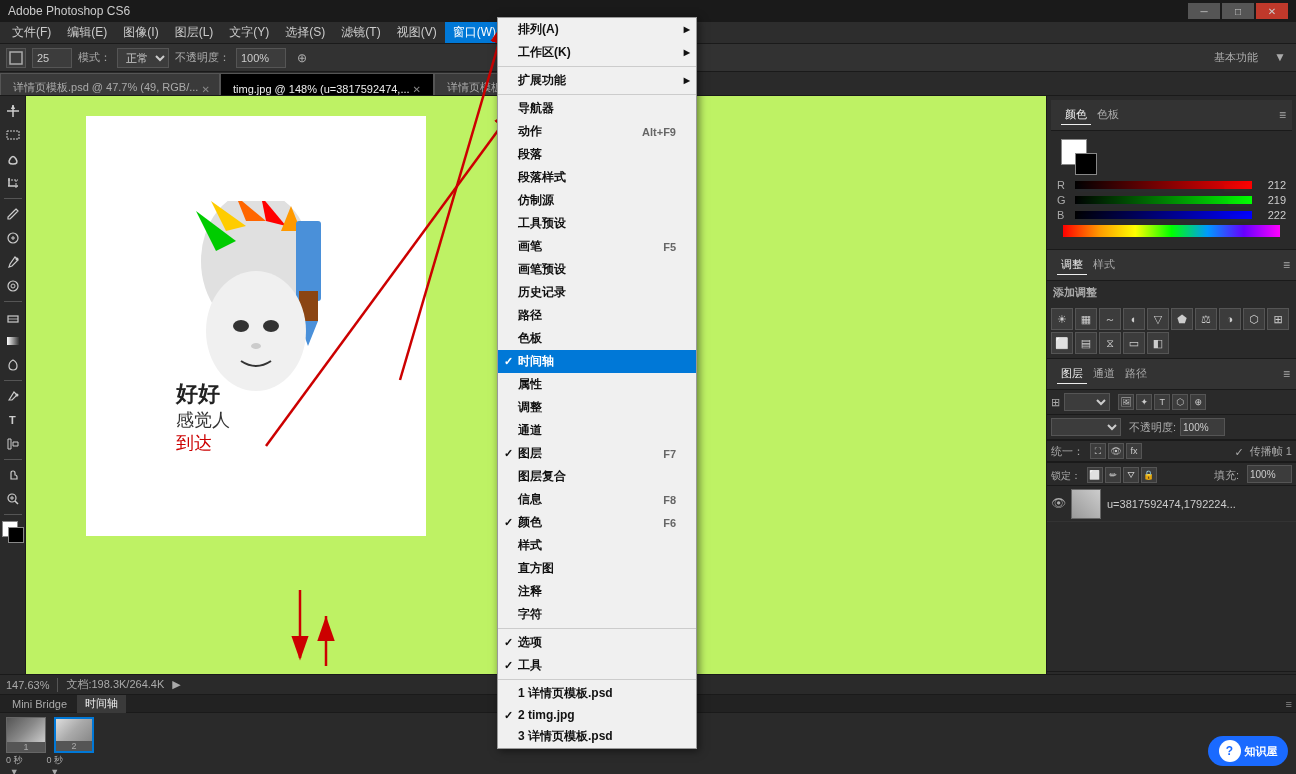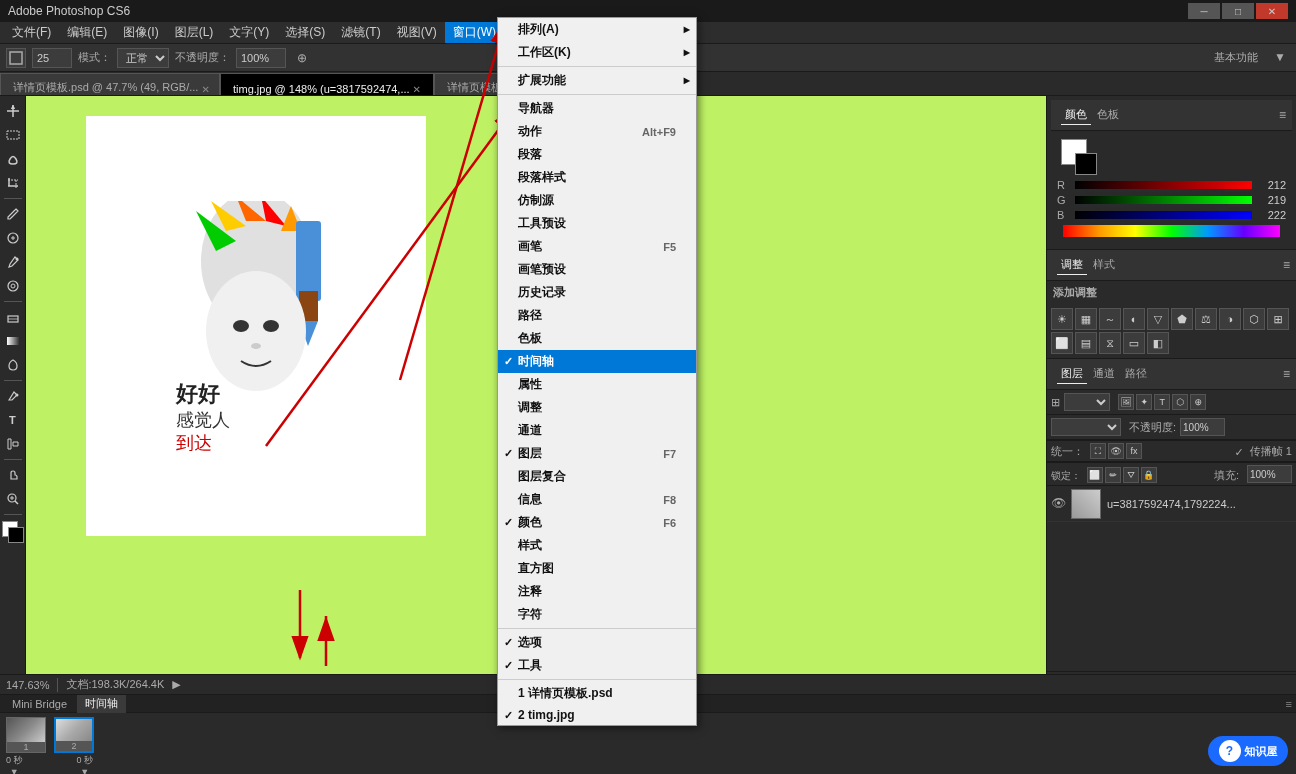--- a/index.html
+++ b/index.html
@@ -876,21 +876,21 @@
 
     <div class="timeline-thumb" style="border:2px solid #0078d7;">
       <div class="thumb-img">
         <div style="width:100%;height:100%;background:linear-gradient(135deg,#ddd,#aaa,#888);"></div>
       </div>
       <span class="thumb-label">2</span>
     </div>
     <div style="flex:1;"></div>
   </div>
 
-  <div style="display:flex;align-items:center;padding:0 6px;height:16px;gap:54px;">
+  <div style="display:flex;align-items:center;padding:0 6px;height:16px;gap:24px;">
     <div style="display:flex;flex-direction:column;align-items:center;">
       <span style="font-size:9px;color:#aaa;">0 秒</span>
       <span style="font-size:9px;color:#aaa;">▼</span>
     </div>
     <div style="display:flex;flex-direction:column;align-items:center;">
       <span style="font-size:9px;color:#aaa;">0 秒</span>
       <span style="font-size:9px;color:#aaa;">▼</span>
     </div>
   </div>
   <div id="timeline-controls">
@@ -1000,20 +1000,23 @@
   </div>
   <div class="dropdown-item">
     <span class="check">✓</span>工具
   </div>
   <div class="dropdown-separator"></div>
   <div class="dropdown-item">
     <span class="check"></span>1 详情页模板.psd
   </div>
   <div class="dropdown-item">
     <span class="check">✓</span>2 timg.jpg
+  </div>
+  <div class="dropdown-item">
+    <span class="check"></span>3 详情页模板.psd
   </div>
 </div>
 
 <div id="watermark">
   <div class="watermark-icon">?</div>
   <span class="watermark-text">知识屋</span>
 </div>
 
 <svg style="position:absolute;top:0;left:0;width:100%;height:100%;pointer-events:none;z-index:500;">
   <defs>

